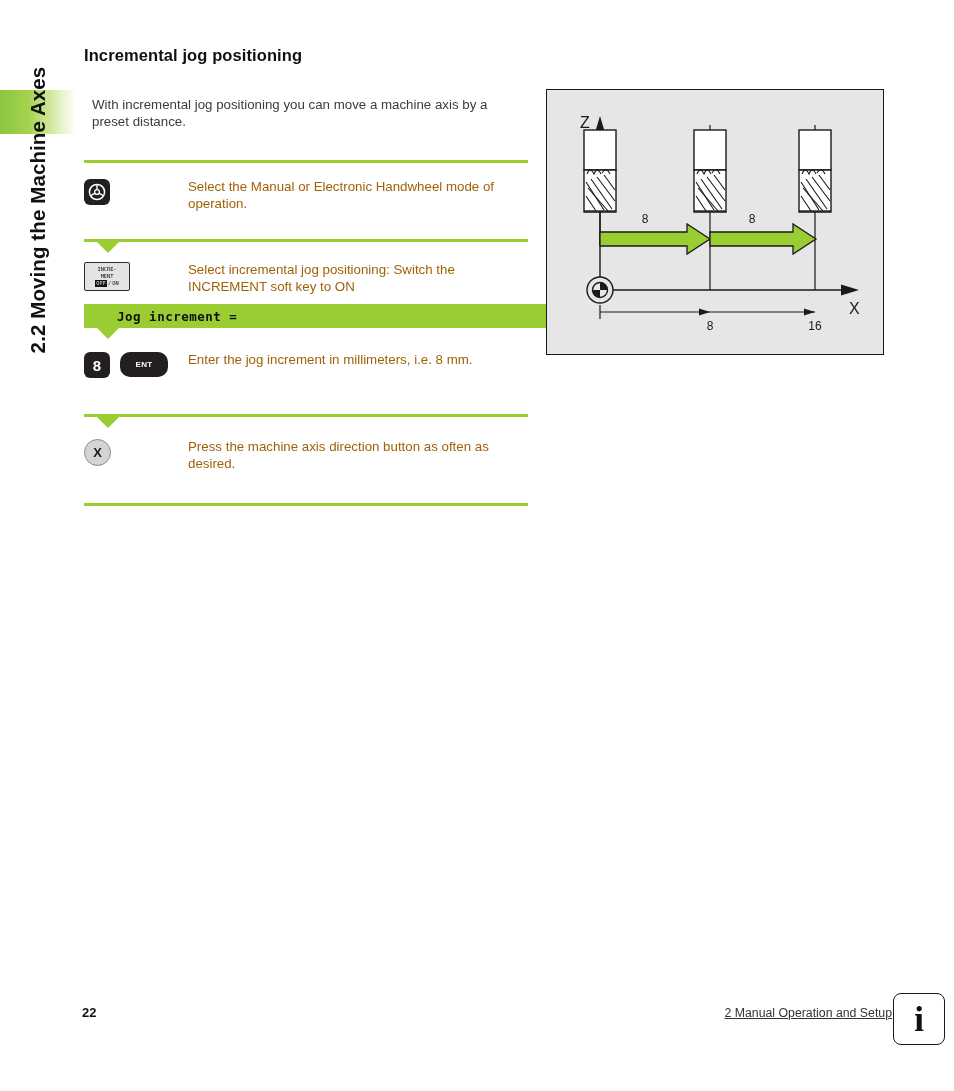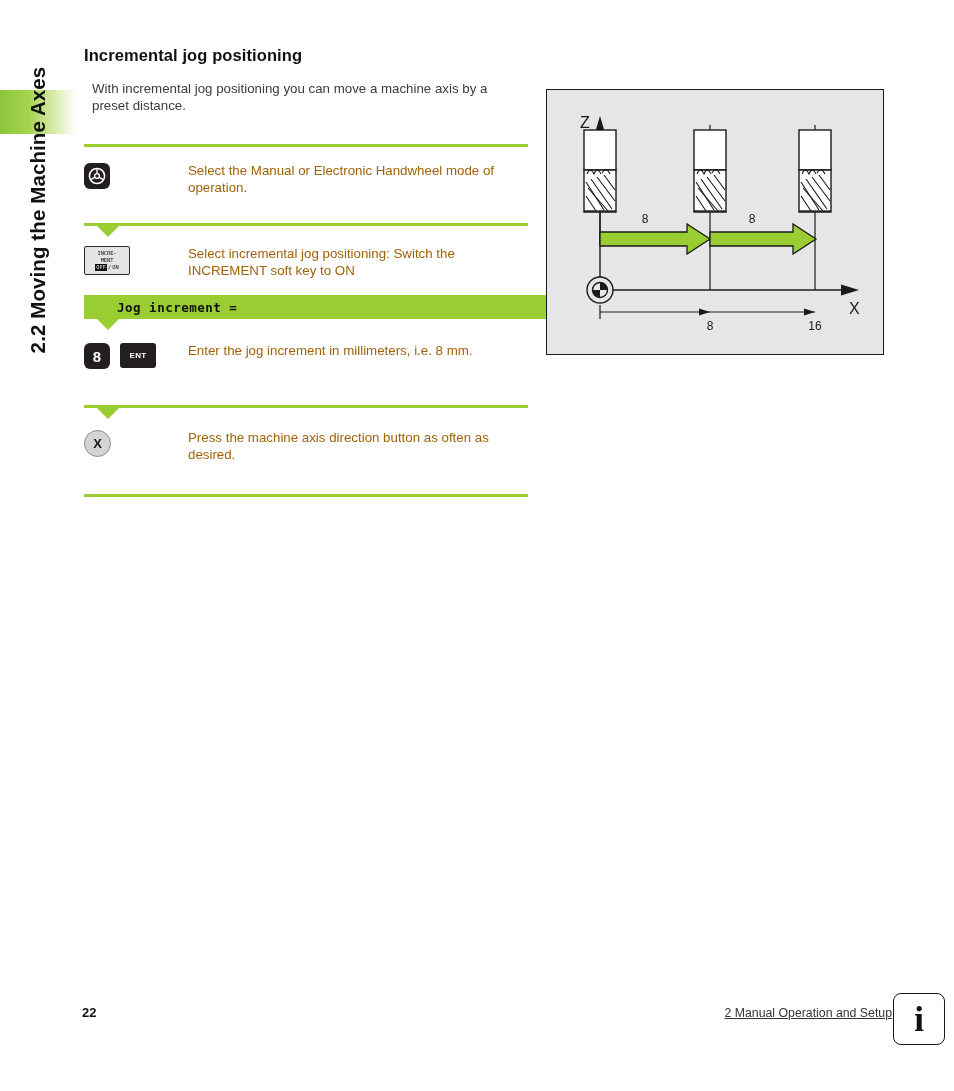--- a/index.html
+++ b/index.html
@@ -49,21 +49,21 @@
   #content {
     position: absolute;
     left: 84px;
     top: 46px;
     width: 444px;
   }
   #page-heading {
     font-size: 16.5px;
     font-weight: bold;
     color: #111111;
-    margin: 0 0 16px 0;
+    margin: 0 0 32px 0;
     letter-spacing: 0.1px;
   }
   #intro-text {
     font-size: 13.3px;
     line-height: 16.5px;
     color: #3c3c3c;
     margin: 8px;
     width: 430px;
   }
 
@@ -115,23 +115,23 @@
     background: #231f20;
     display: flex;
     align-items: center;
     justify-content: center;
     color: #ffffff;
     font-weight: bold;
     font-size: 15px;
     flex: 0 0 auto;
   }
   .key-wide {
-    width: 36px;
+    width: 48px;
     height: 25px;
-    border-radius: 3px;
+    border-radius: 10px;
     background: #231f20;
     display: flex;
     align-items: center;
     justify-content: center;
     color: #ffffff;
     font-weight: bold;
     font-size: 8px;
     letter-spacing: 0.4px;
     flex: 0 0 auto;
   }
@@ -302,21 +302,21 @@
         </svg>
       </div>
     </div>
     <div class="step-text">Select the Manual or Electronic Handwheel mode of operation.</div>
   </div>
 
   <div class="rule">
     <span class="notch"></span>
   </div>
 
-  <div class="step" style="padding-top:18px;padding-bottom:11px">
+  <div class="step" style="padding-top:18px;padding-bottom:4px">
     <div class="step-keys">
       <div class="softkey">
         <div class="sk-l1">INCRE-</div>
         <div class="sk-l2">MENT</div>
         <div class="sk-state">
           <span class="sk-off">OFF</span>
           <span class="sk-slash">/</span>
           <span class="sk-on">ON</span>
         </div>
       </div>

